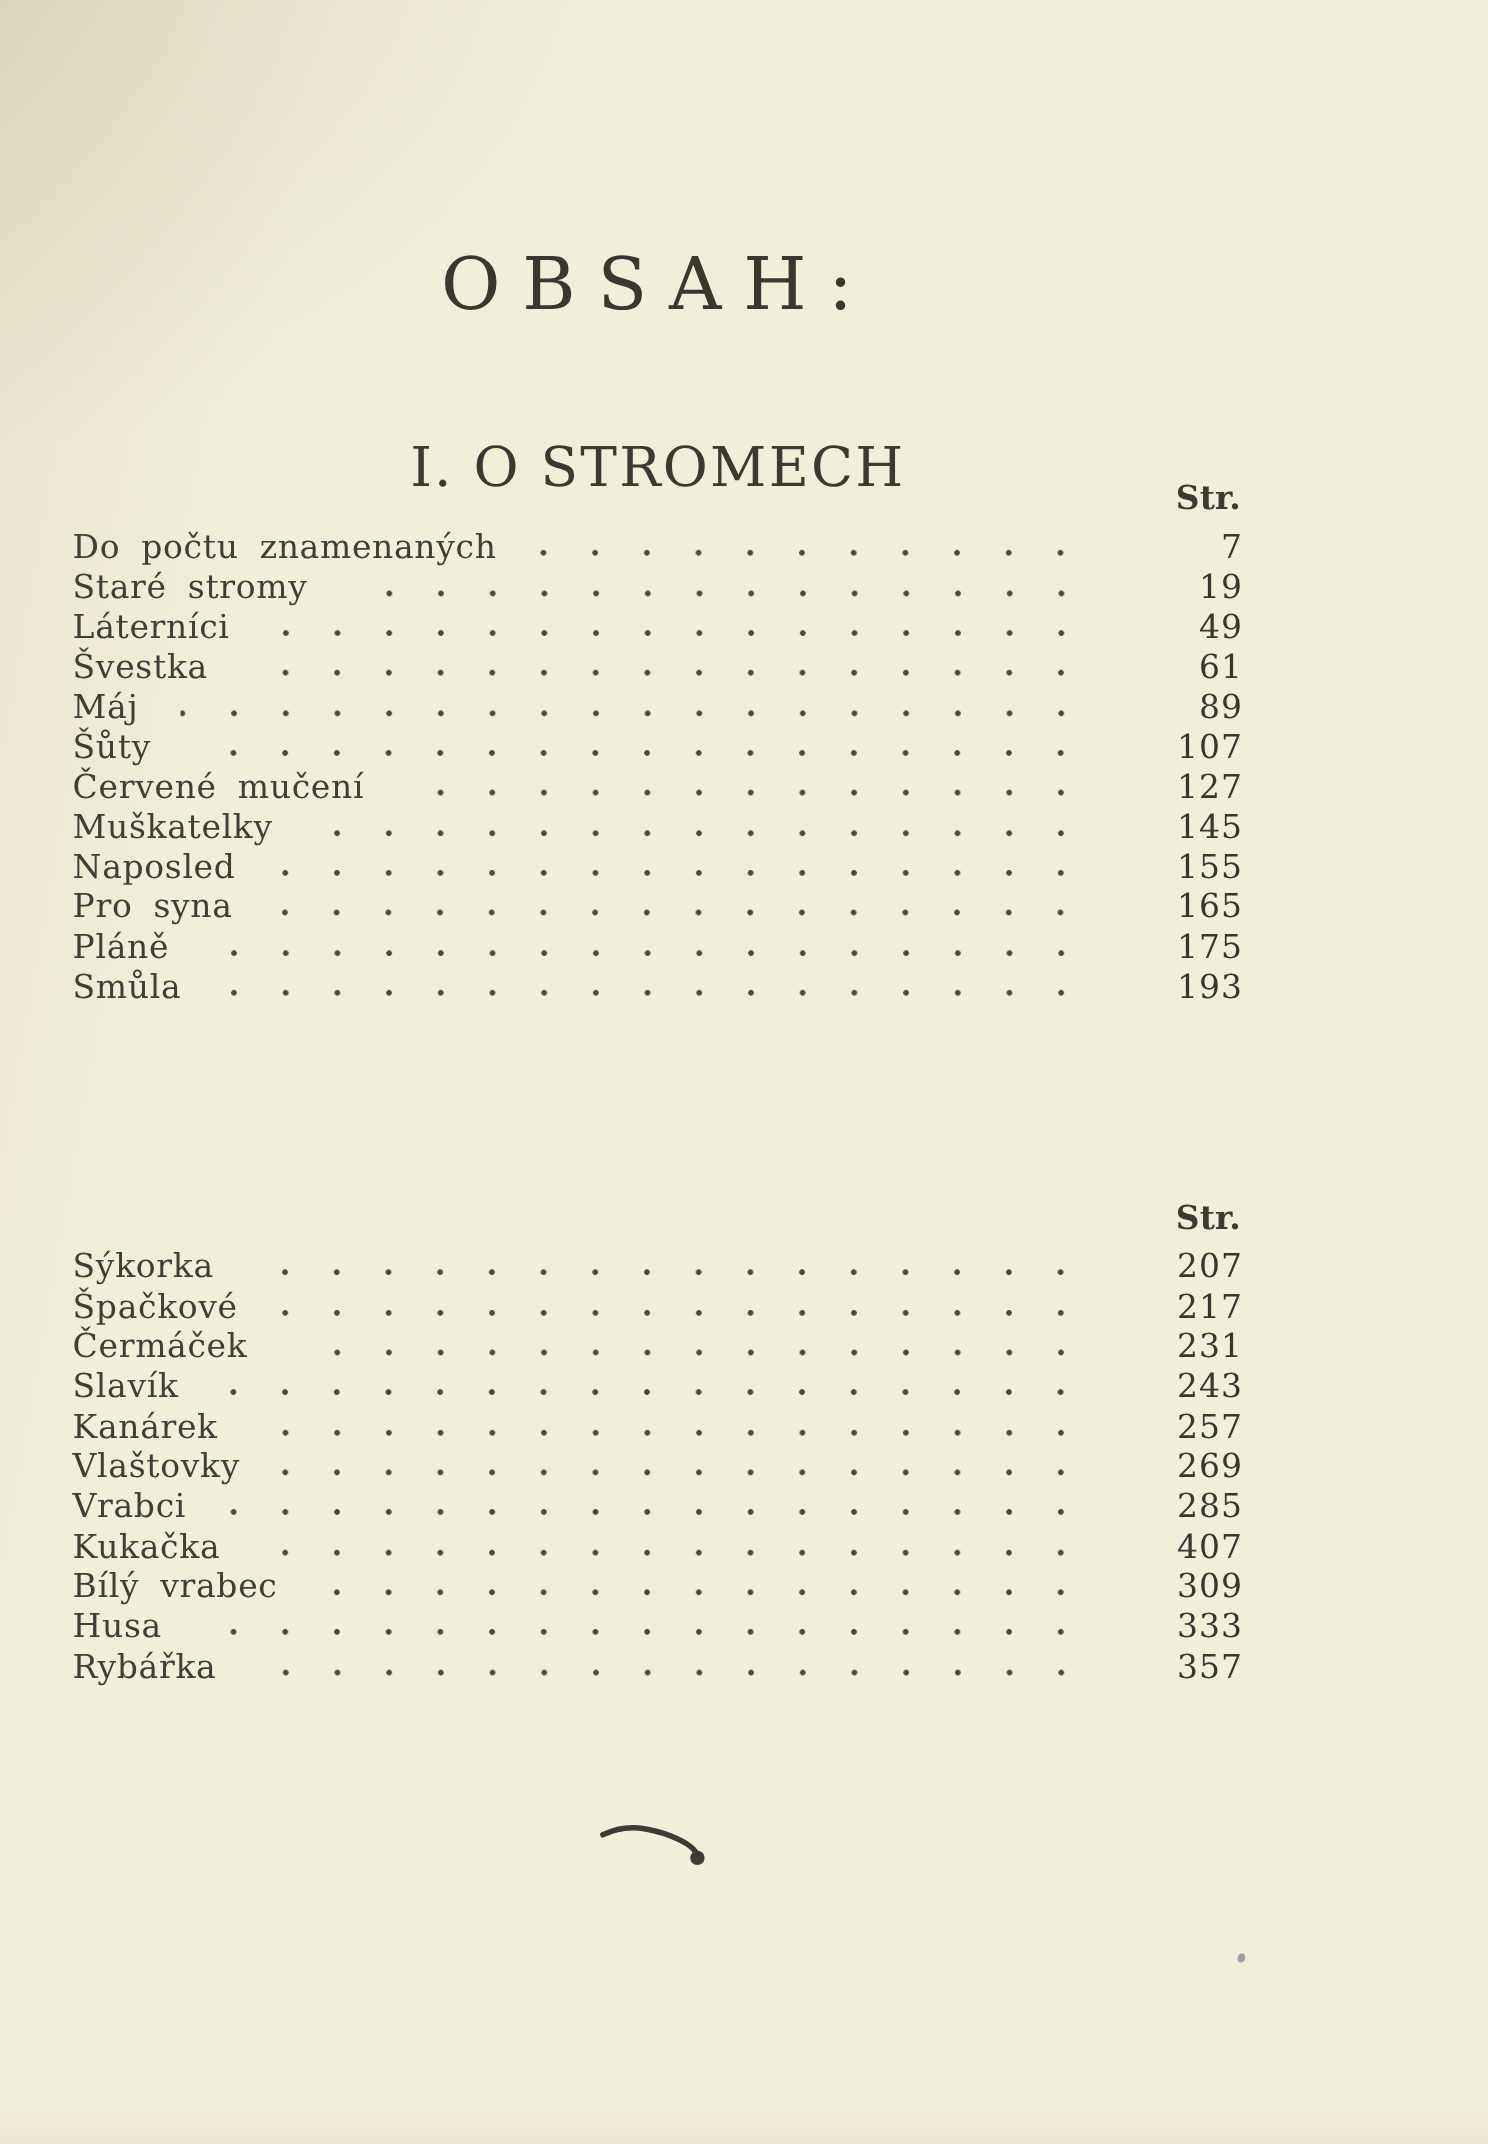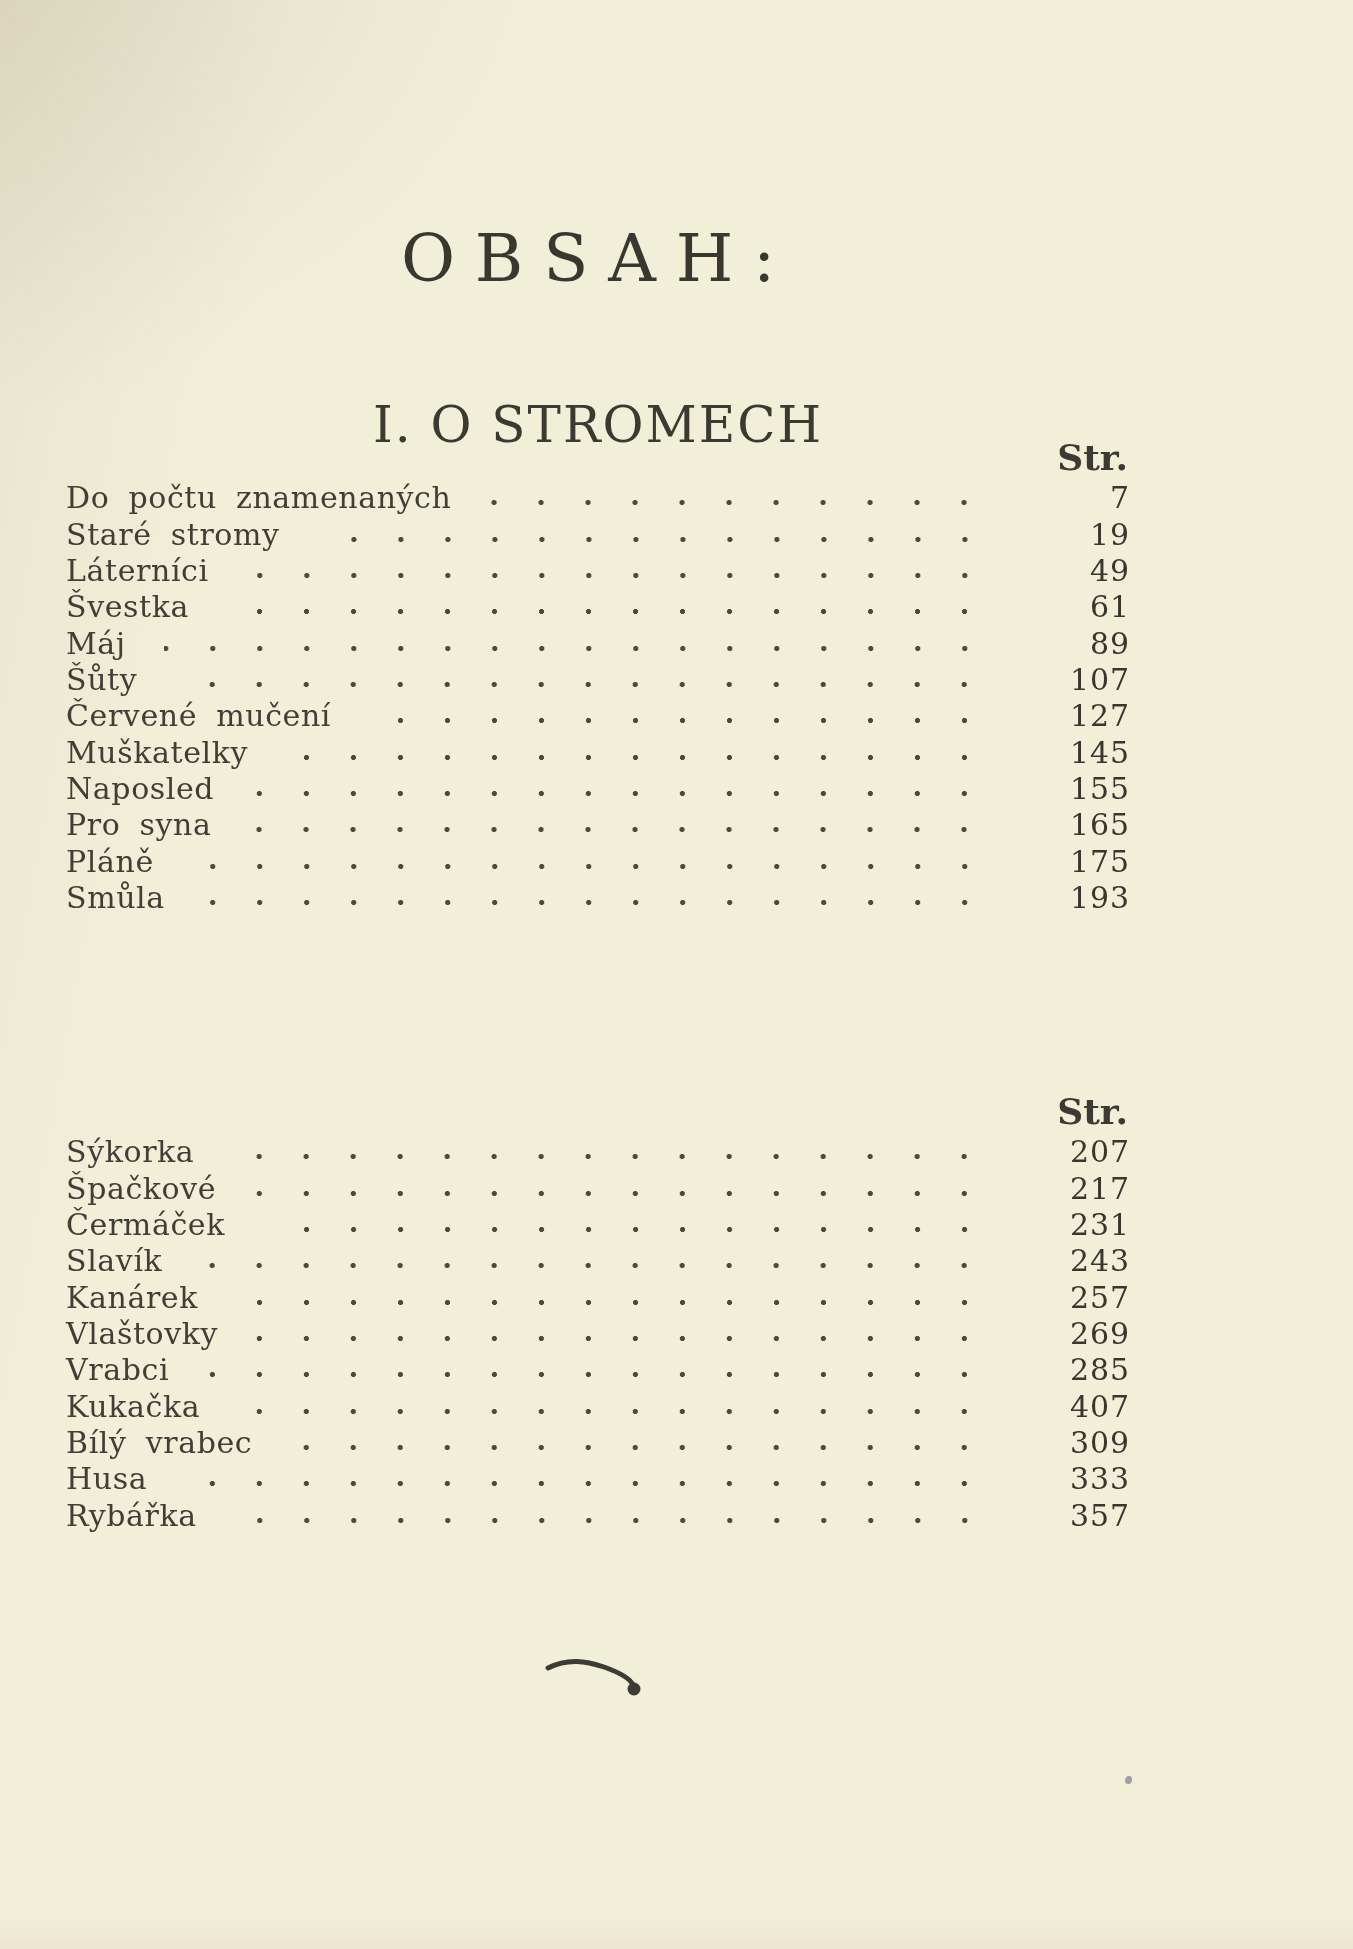--- a/index.html
+++ b/index.html
@@ -32,21 +32,21 @@
   .section-heading{
     position:absolute;left:0;width:100%;
     text-align:center;
     font-size:50px;line-height:1;
     letter-spacing:0.04em;
     color:#3b3a32;
     white-space:nowrap;
   }
   .str-label{
     position:absolute;right:2px;
-    font-size:36px;line-height:1.2;
+    font-size:30px;line-height:1.2;
     font-weight:bold;
     color:#3c3a33;
   }
   .rows{position:absolute;left:0;width:100%;}
   .row{
     height:36.35px;
     display:flex;
     align-items:flex-end;
     gap:12px;
   }

